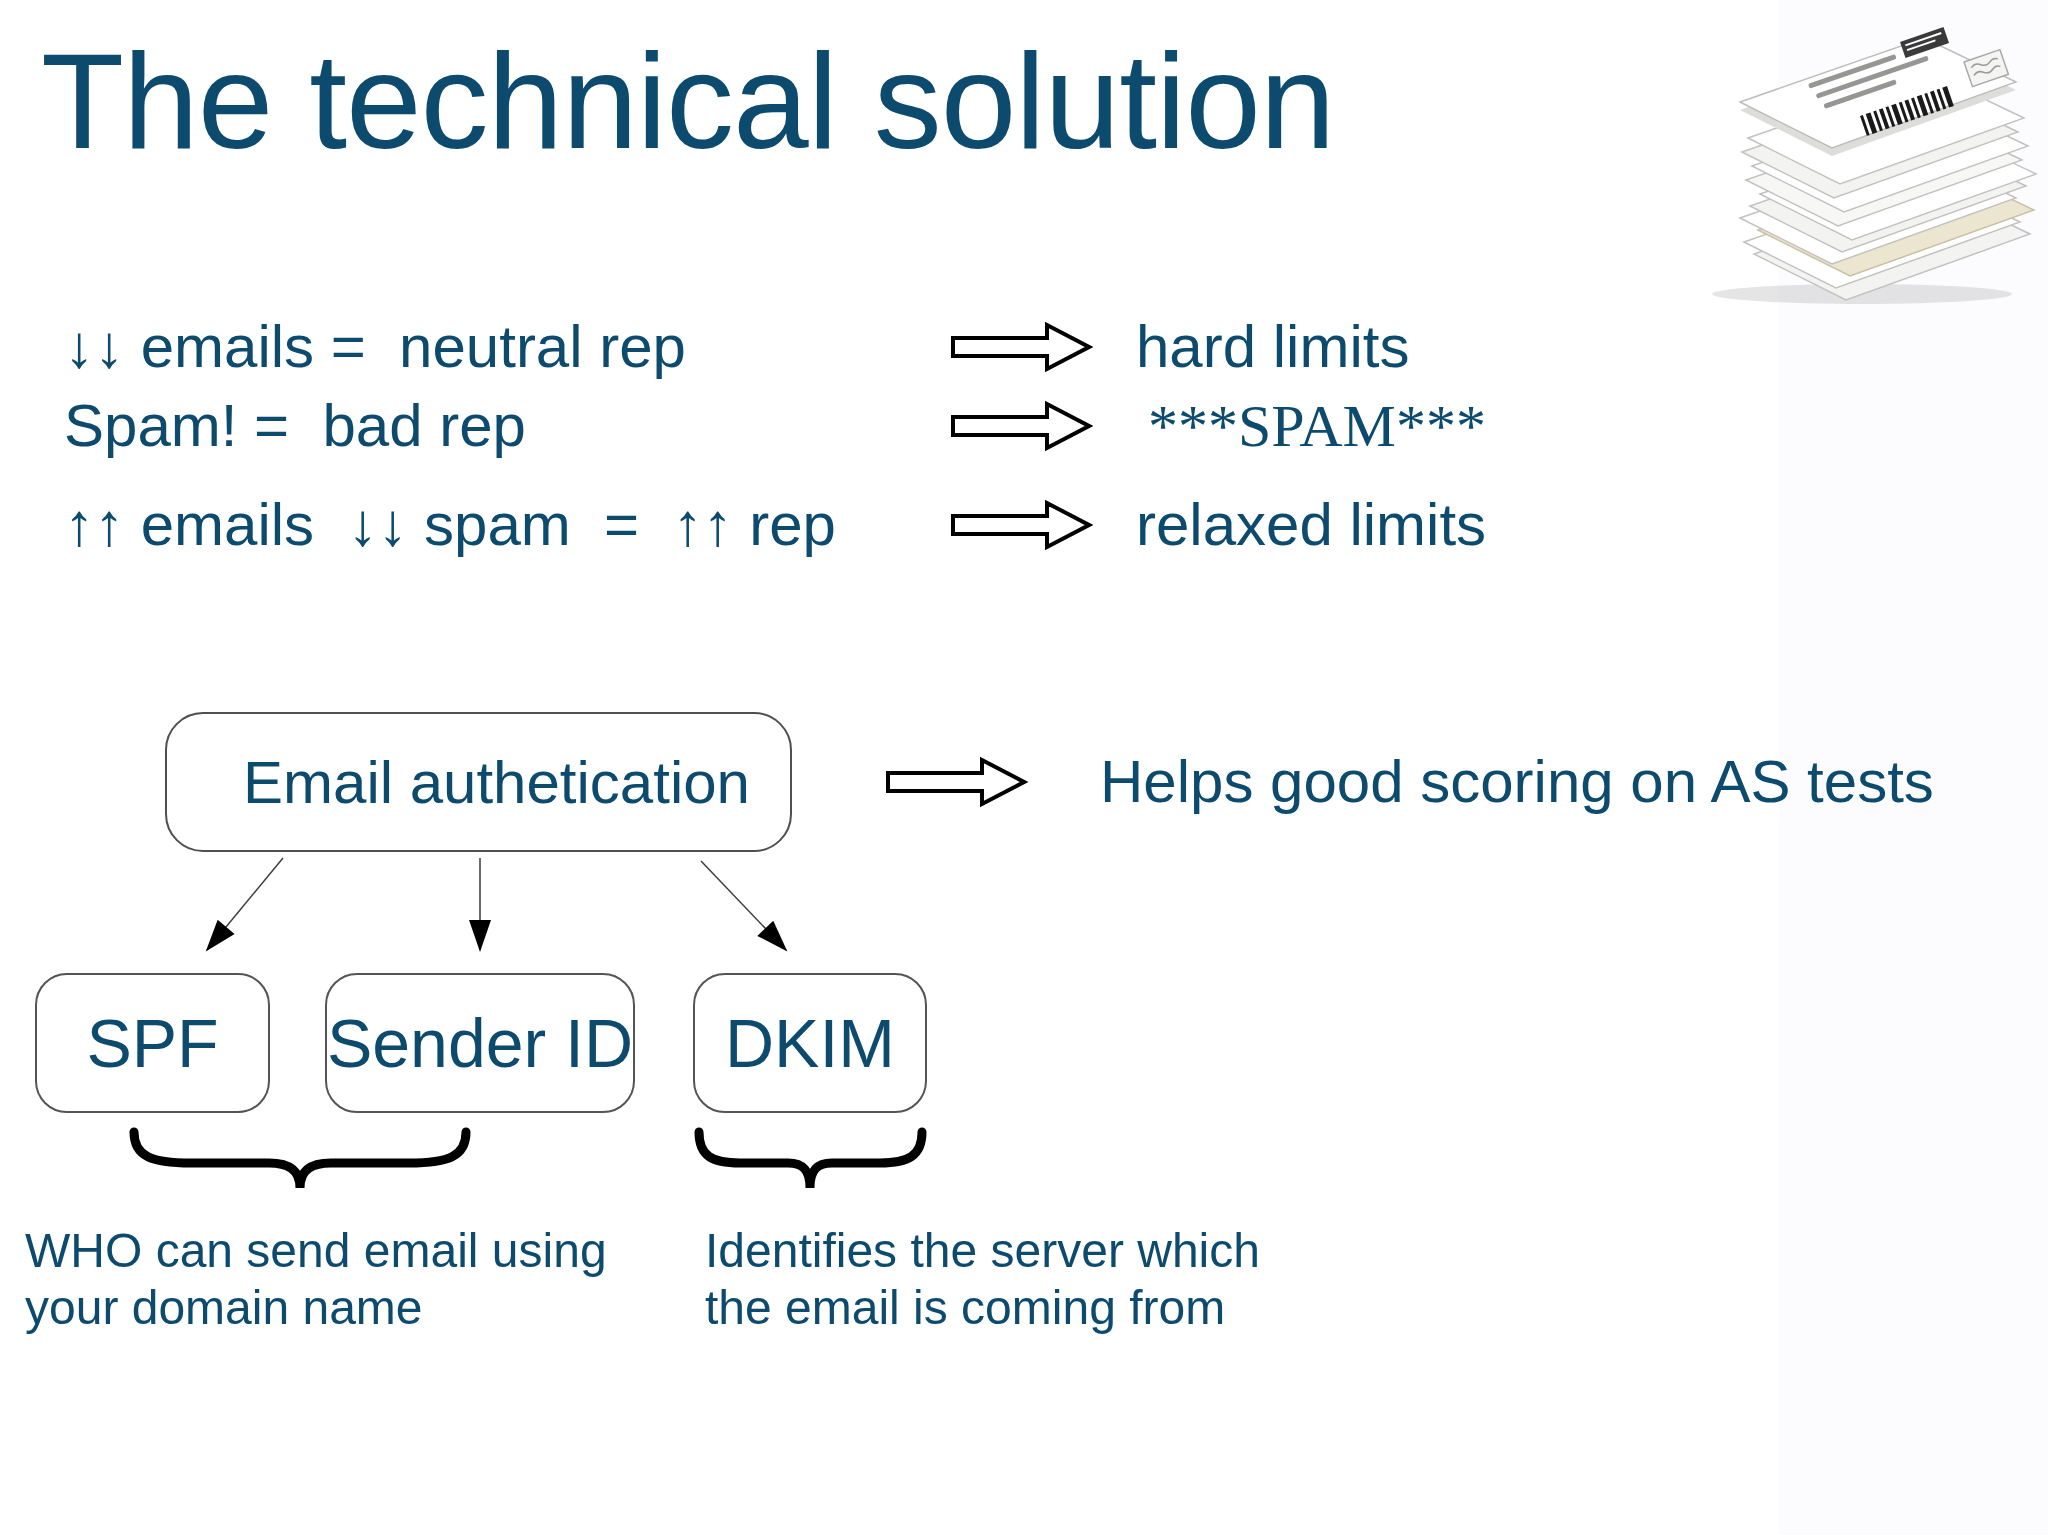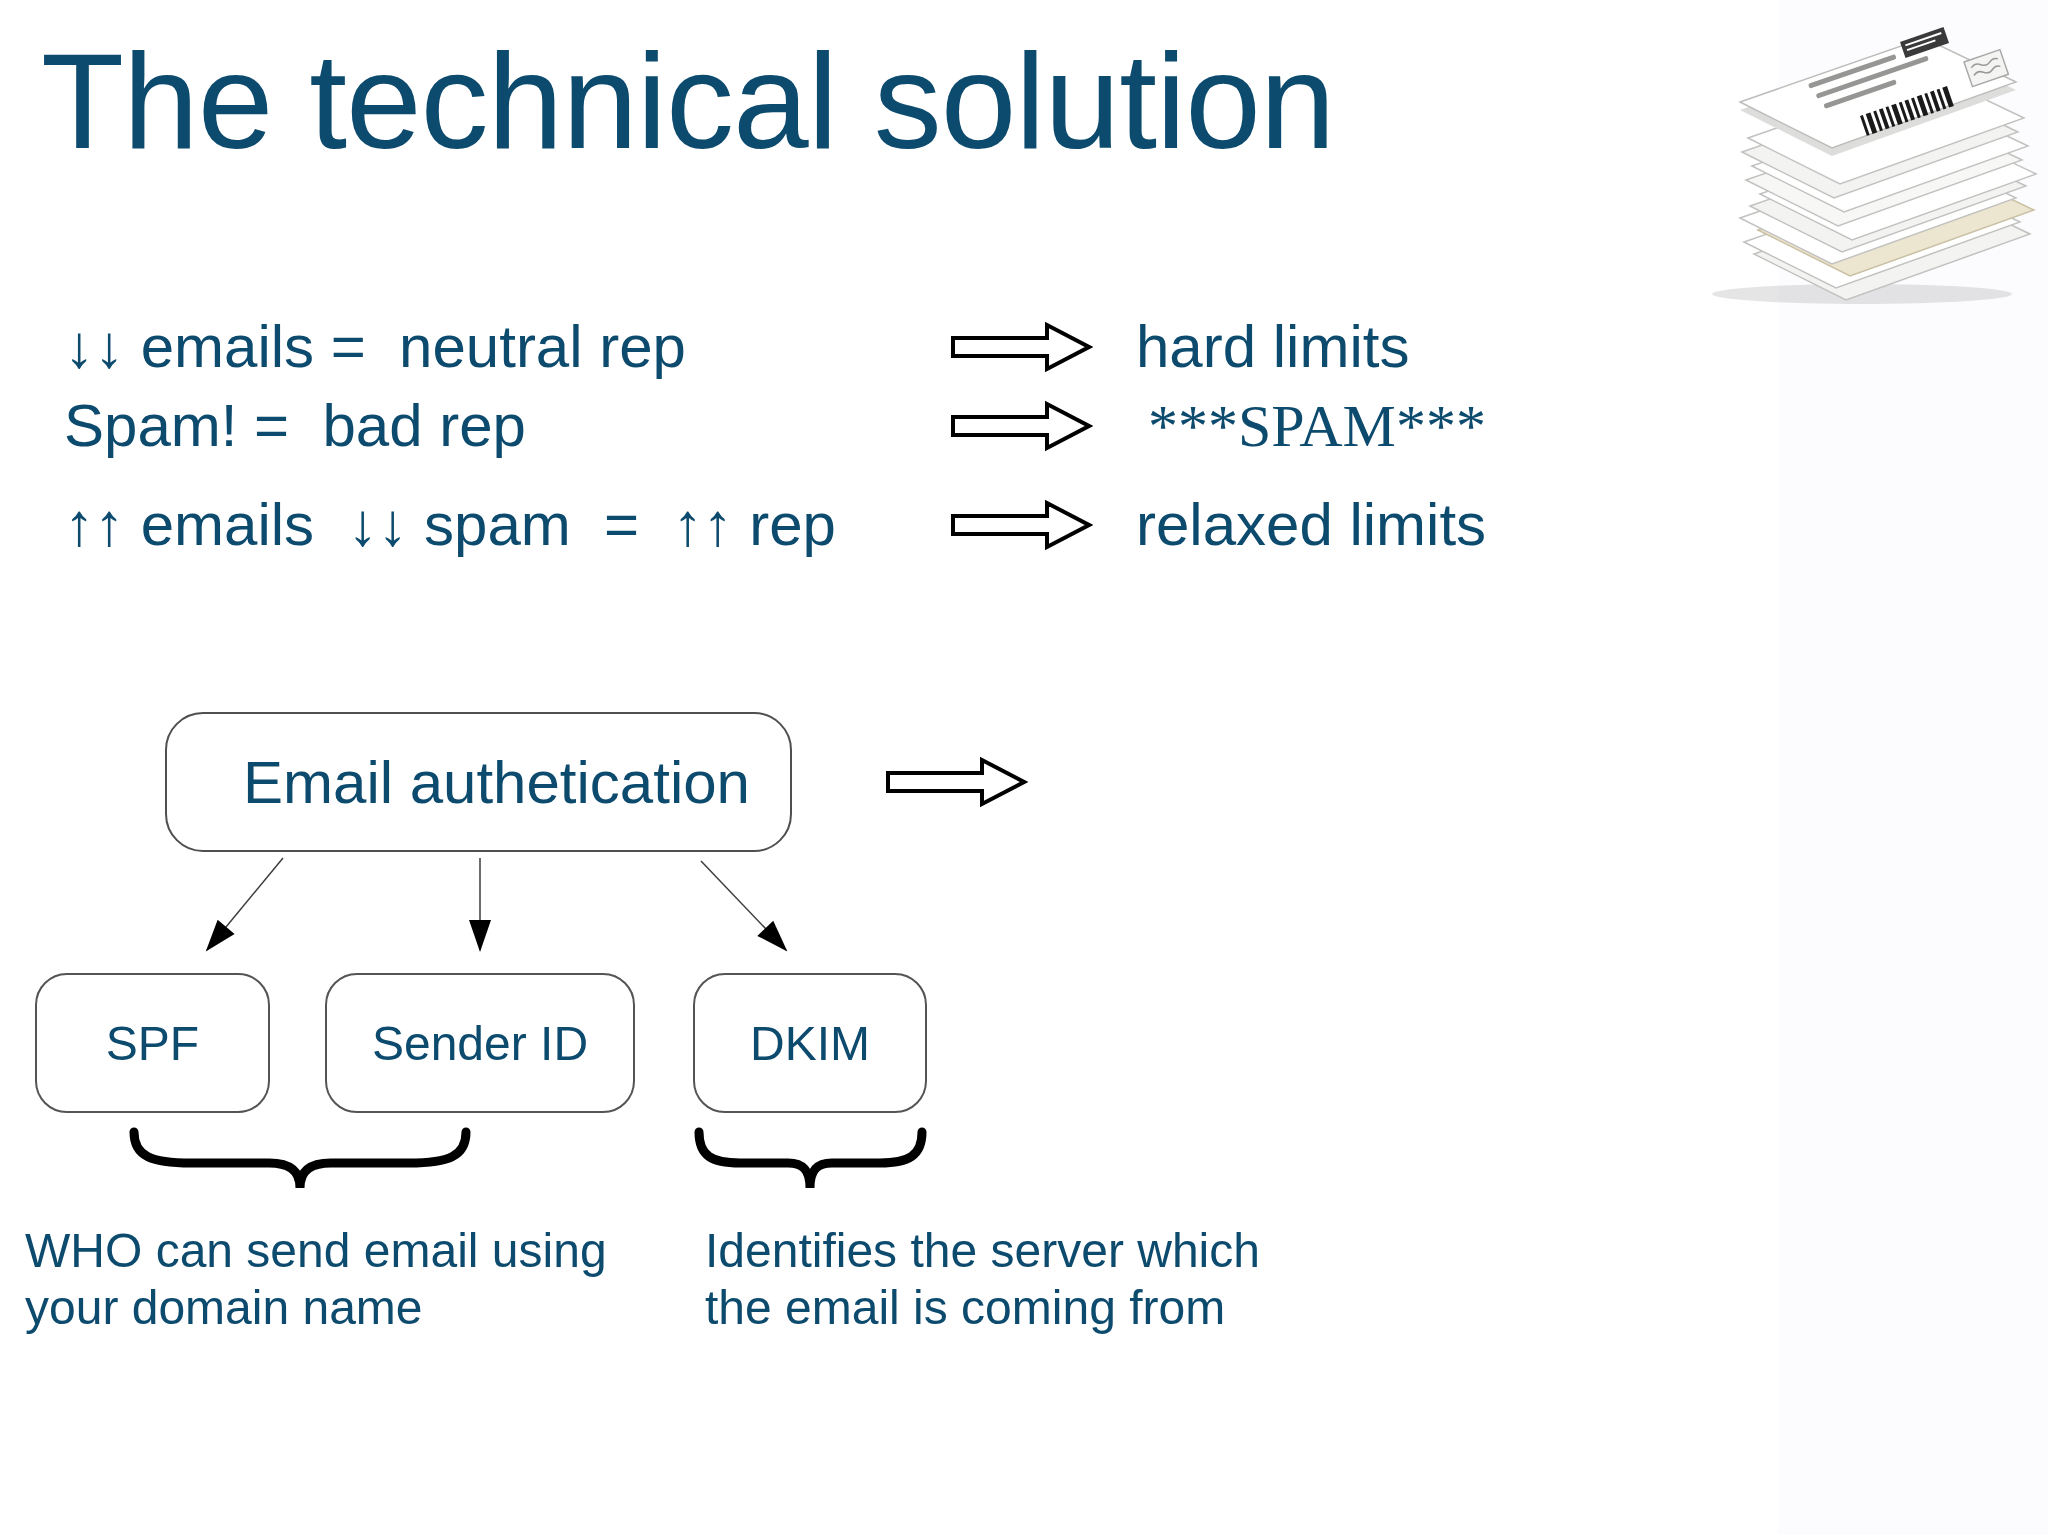--- a/index.html
+++ b/index.html
@@ -43,21 +43,21 @@
     font-size:60px;line-height:74px;white-space:pre;
   }
   .connectors{position:absolute;left:0;top:850px;width:1000px;height:130px;}
 
   .method{
     position:absolute;top:973px;height:140px;
     border:2px solid #545454;border-radius:32px;box-sizing:border-box;
     display:flex;align-items:center;justify-content:center;
     background:#ffffff;
   }
-  .method span{font-size:48px;white-space:pre;}
+  .method span{font-size:68px;white-space:pre;}
   .m-spf{left:35px;width:235px;}
   .m-sid{left:325px;width:310px;}
   .m-dkim{left:693px;width:234px;}
 
   .brace{position:absolute;top:1127px;height:68px;}
   .brace-1{left:129px;width:342px;}
   .brace-2{left:694px;width:233px;}
 
   .caption{position:absolute;top:1222px;font-size:48px;line-height:57px;}
   .cap-1{left:25px;}
@@ -148,20 +148,21 @@
   </div>
 
   <div class="authbox">
     <span>Email authetication</span>
   </div>
 
   <svg class="barrow auth-arrow" viewBox="0 0 143 52">
     <path d="M3,17 L97,17 L97,4 L139,26 L97,48 L97,35 L3,35 Z" fill="#ffffff" stroke="#000000" stroke-width="4"></path>
   </svg>
 
+  <div class="auth-result">Helps good scoring on AS tests</div>
 
   <svg class="connectors" viewBox="0 850 1000 130">
     <defs>
       <marker id="ah" markerUnits="userSpaceOnUse" markerWidth="38" markerHeight="30" refX="32" refY="14" orient="auto">
         <path d="M2,3 L34,14 L2,25 Z" fill="#000000"></path>
       </marker>
     </defs>
     <line x1="283" y1="858" x2="207" y2="950" stroke="#3c3c3c" stroke-width="1.5" marker-end="url(#ah)"></line>
     <line x1="480" y1="858" x2="480" y2="950" stroke="#3c3c3c" stroke-width="1.5" marker-end="url(#ah)"></line>
     <line x1="701" y1="861" x2="786" y2="950" stroke="#3c3c3c" stroke-width="1.5" marker-end="url(#ah)"></line>

